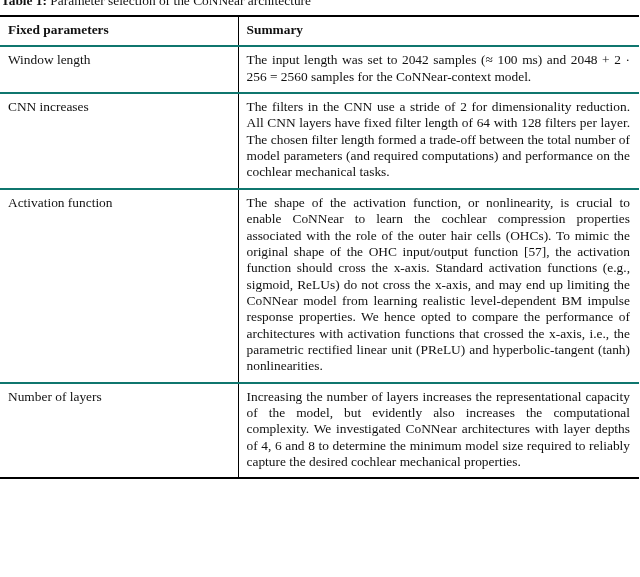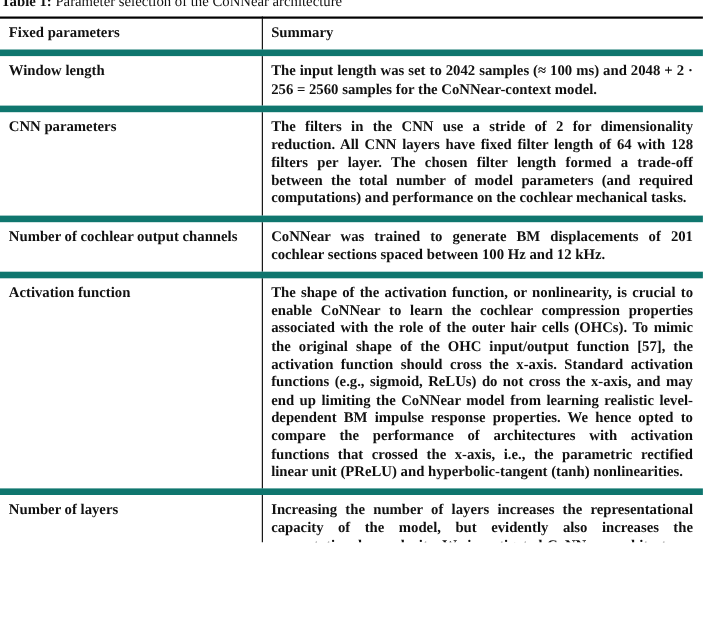--- a/index.html
+++ b/index.html
@@ -44,22 +44,21 @@
     }
     td.param {
       width: 238px;
       border-right: 1px solid #000000;
     }
     td.summary {
       text-align: justify;
       hyphens: auto;
     }
     tr.rule {
-      border-top: 6px solid #0f766e;
-      font-weight: bold;
+      border-top: 2px solid #0f766e;
     }
     tr.rule-thick {
       border-top: 2px solid #000000;
     }
     .head {
       font-weight: bold;
     }
   </style>
 </head>
 <body>
@@ -75,26 +74,22 @@
 
       <tr>
         <td class="param head">Fixed parameters</td>
         <td class="summary head">Summary</td>
       </tr>
       <tr class="rule">
         <td class="param">Window length</td>
         <td class="summary">The input length was set to 2042 samples (≈ 100 ms) and 2048 + 2 · 256 = 2560 samples for the CoNNear-context model.</td>
       </tr>
       <tr class="rule">
-        <td class="param">CNN parameters</td>
+        <td class="param">CNN increases</td>
         <td class="summary">The filters in the CNN use a stride of 2 for dimensionality reduction. All CNN layers have fixed filter length of 64 with 128 filters per layer. The chosen filter length formed a trade-off between the total number of model parameters (and required computations) and performance on the cochlear mechanical tasks.</td>
-      </tr>
-      <tr class="rule">
-        <td class="param">Number of cochlear output channels</td>
-        <td class="summary">CoNNear was trained to generate BM displacements of 201 cochlear sections spaced between 100 Hz and 12 kHz.</td>
       </tr>
 
       <tr class="rule">
         <td class="param">Activation function</td>
         <td class="summary">The shape of the activation function, or nonlinearity, is crucial to enable CoNNear to learn the cochlear compression properties associated with the role of the outer hair cells (OHCs). To mimic the original shape of the OHC input/output function [57], the activation function should cross the x-axis. Standard activation functions (e.g., sigmoid, ReLUs) do not cross the x-axis, and may end up limiting the CoNNear model from learning realistic level-dependent BM impulse response properties. We hence opted to compare the performance of architectures with activation functions that crossed the x-axis, i.e., the parametric rectified linear unit (PReLU) and hyperbolic-tangent (tanh) nonlinearities.</td>
       </tr>
       <tr class="rule">
         <td class="param">Number of layers</td>
         <td class="summary">Increasing the number of layers increases the representational capacity of the model, but evidently also increases the computational complexity. We investigated CoNNear architectures with layer depths of 4, 6 and 8 to determine the minimum model size required to reliably capture the desired cochlear mechanical properties.</td>
       </tr>

